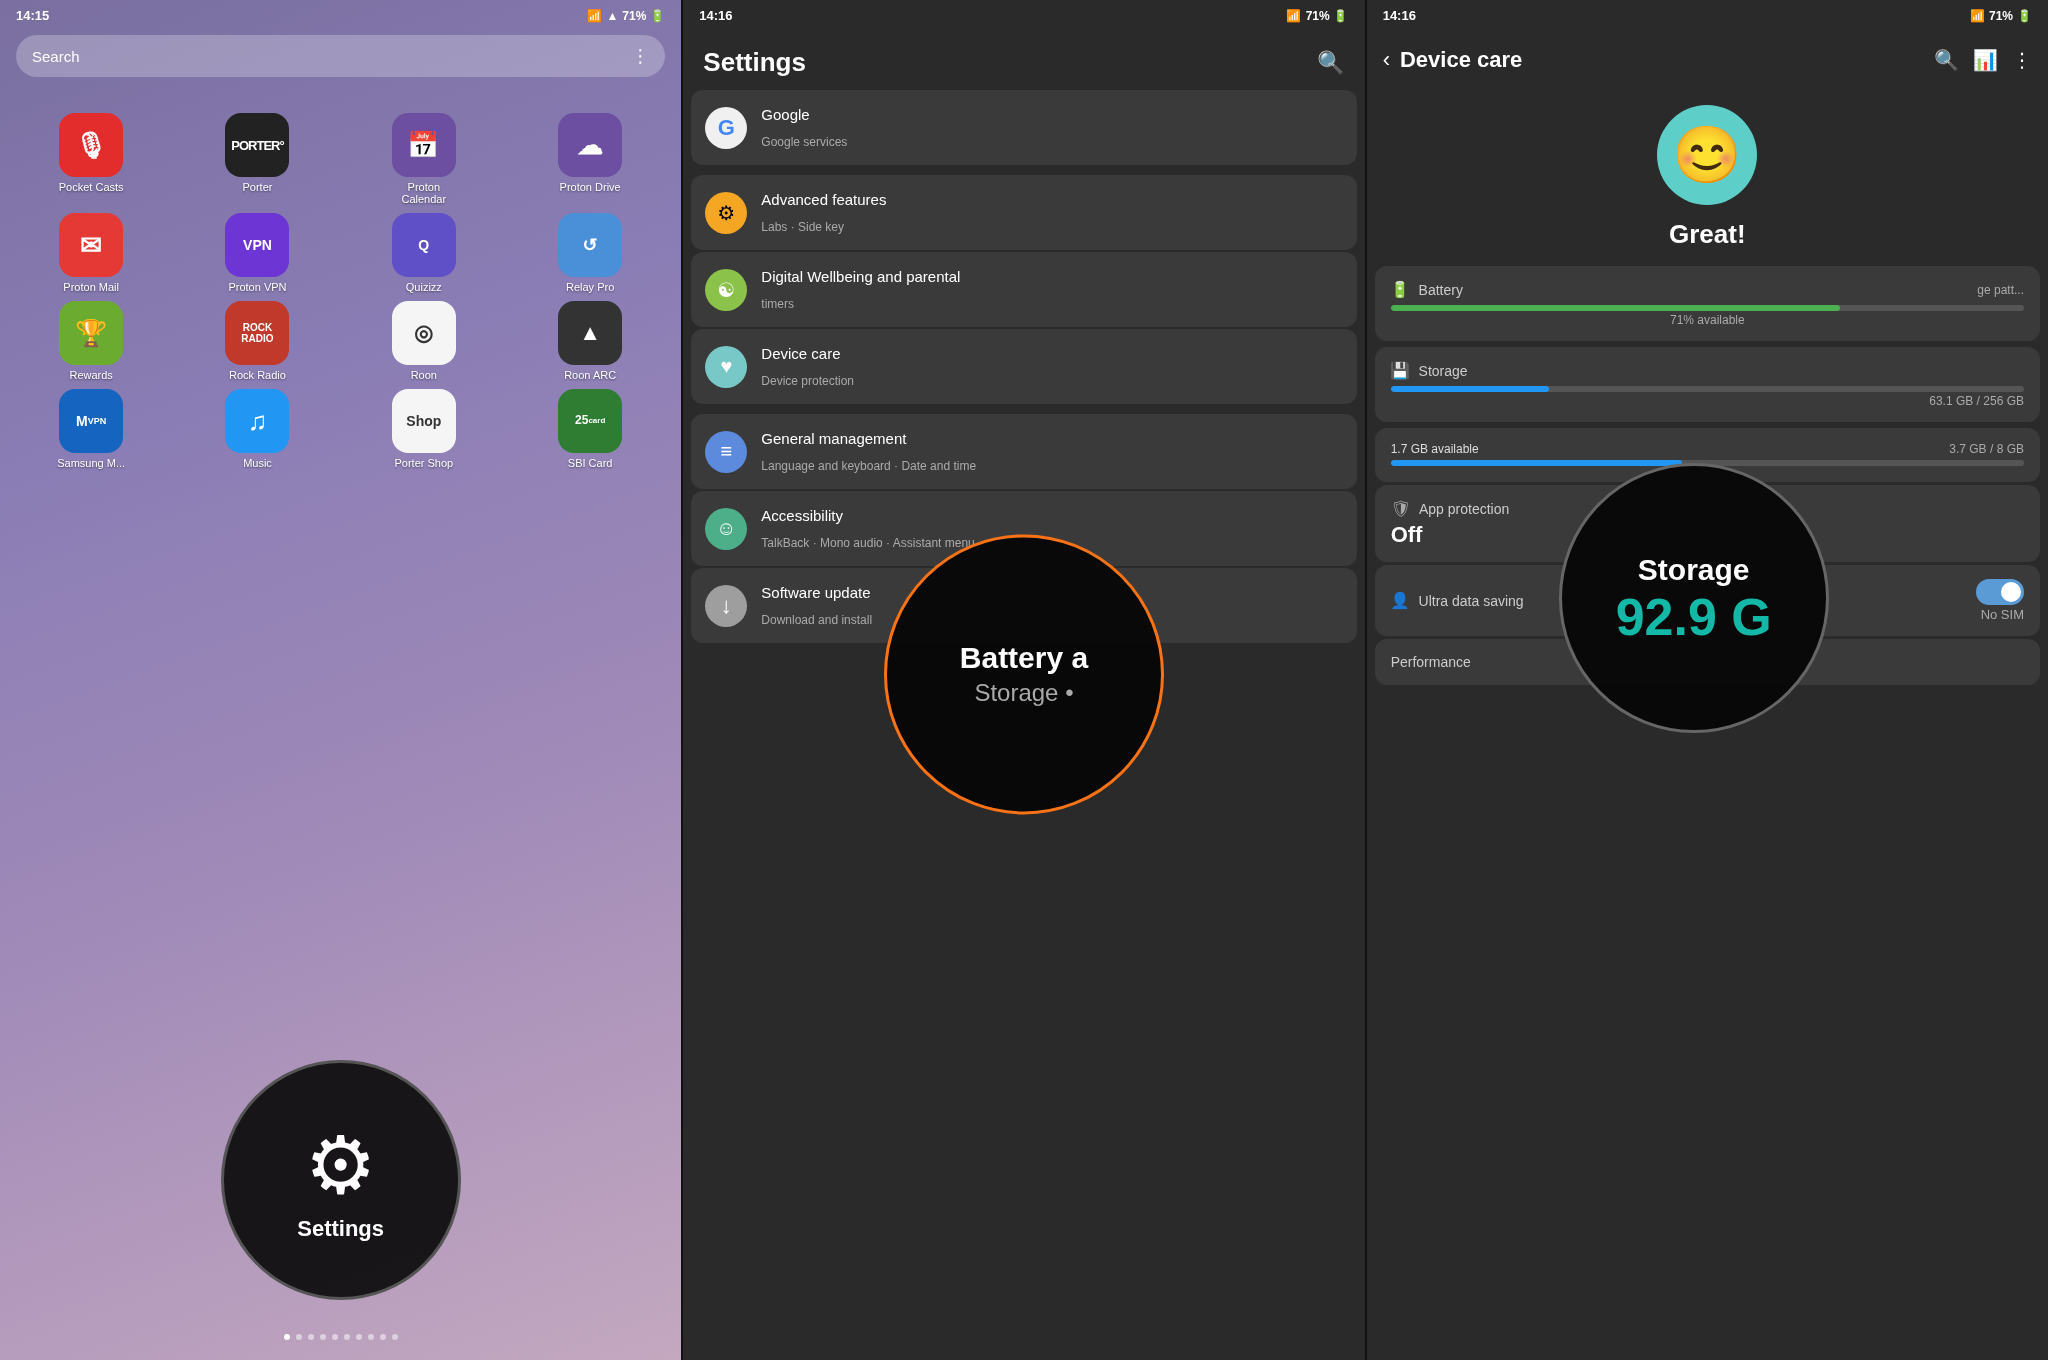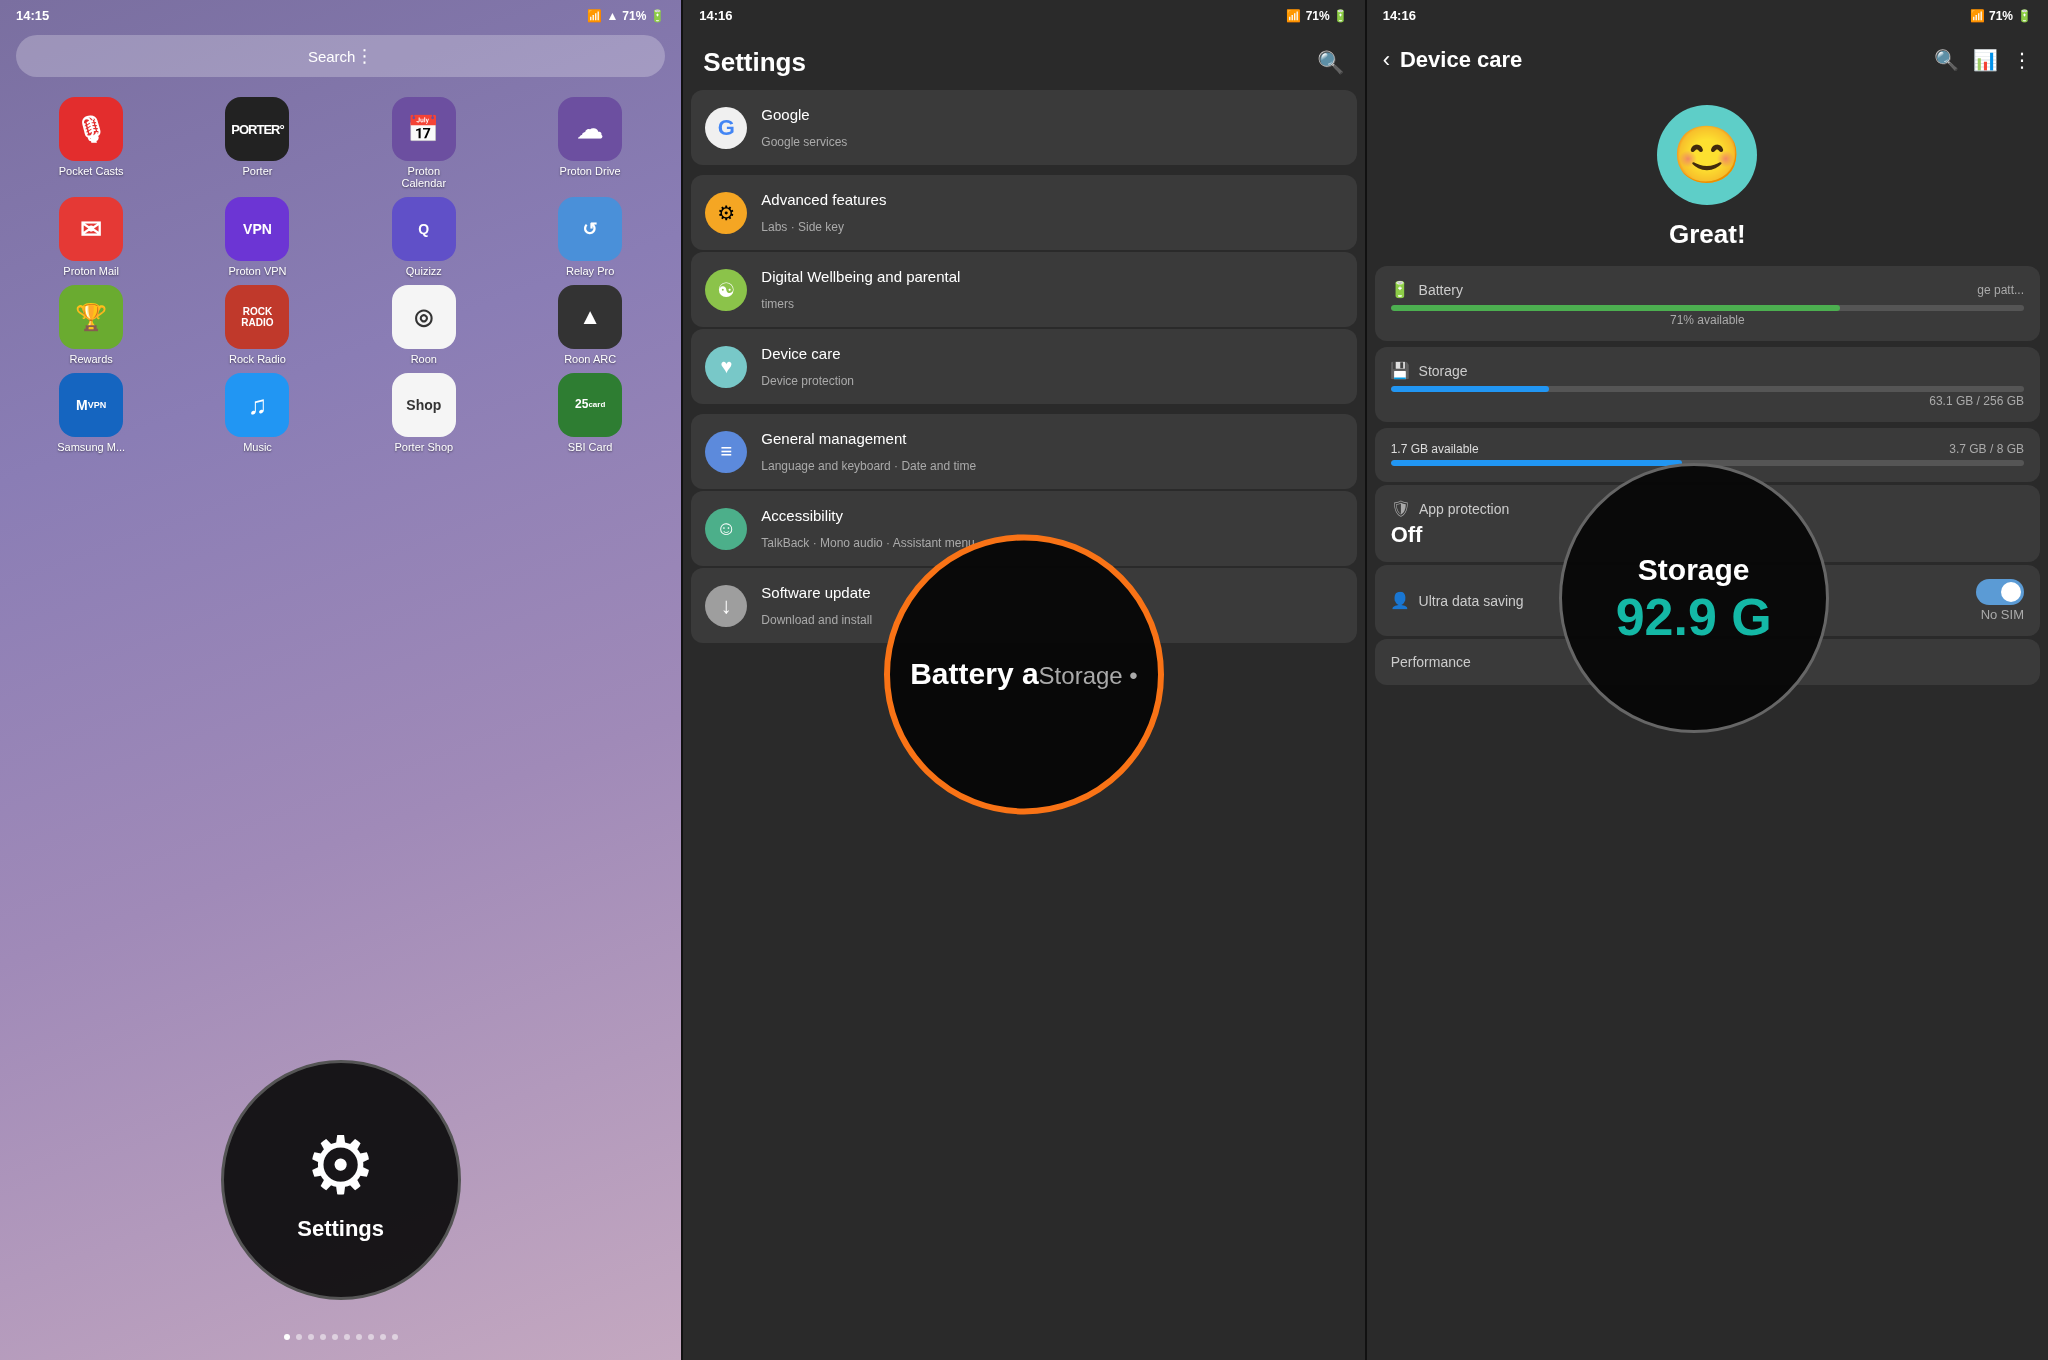--- a/index.html
+++ b/index.html
@@ -38,27 +38,27 @@
       font-weight: 600;
     }
     .status-icons {
       display: flex;
       align-items: center;
       gap: 4px;
       font-size: 12px;
     }
 
     .search-bar {
-      margin: 8px 16px 12px;
+      margin: 8px 16px 28px;
       background: rgba(255,255,255,0.25);
       border-radius: 24px;
       padding: 10px 16px;
       display: flex;
       align-items: center;
-      justify-content: center;
+      justify-content: space-between;
       color: white;
       font-size: 15px;
     }
     .search-bar .dots-icon { font-size: 18px; }
 
     .app-grid {
       display: grid;
       grid-template-columns: repeat(4, 1fr);
       gap: 8px;
       padding: 8px 12px;
@@ -227,25 +227,25 @@
     .big-circle-batt {
       position: absolute;
       top: 50%;
       left: 50%;
       transform: translate(-50%, -52%);
       width: 280px;
       height: 280px;
       background: rgba(5,5,5,0.93);
       border-radius: 50%;
       display: flex;
-      flex-direction: row;
+      flex-direction: column;
       align-items: center;
       justify-content: center;
       z-index: 10;
-      border: 6px solid #f97316;
+      border: 3px solid #f97316;
     }
     .big-circle-batt .line1 {
       color: white;
       font-size: 30px;
       font-weight: 700;
     }
     .big-circle-batt .line2 {
       color: #aaa;
       font-size: 24px;
       font-weight: 500;

